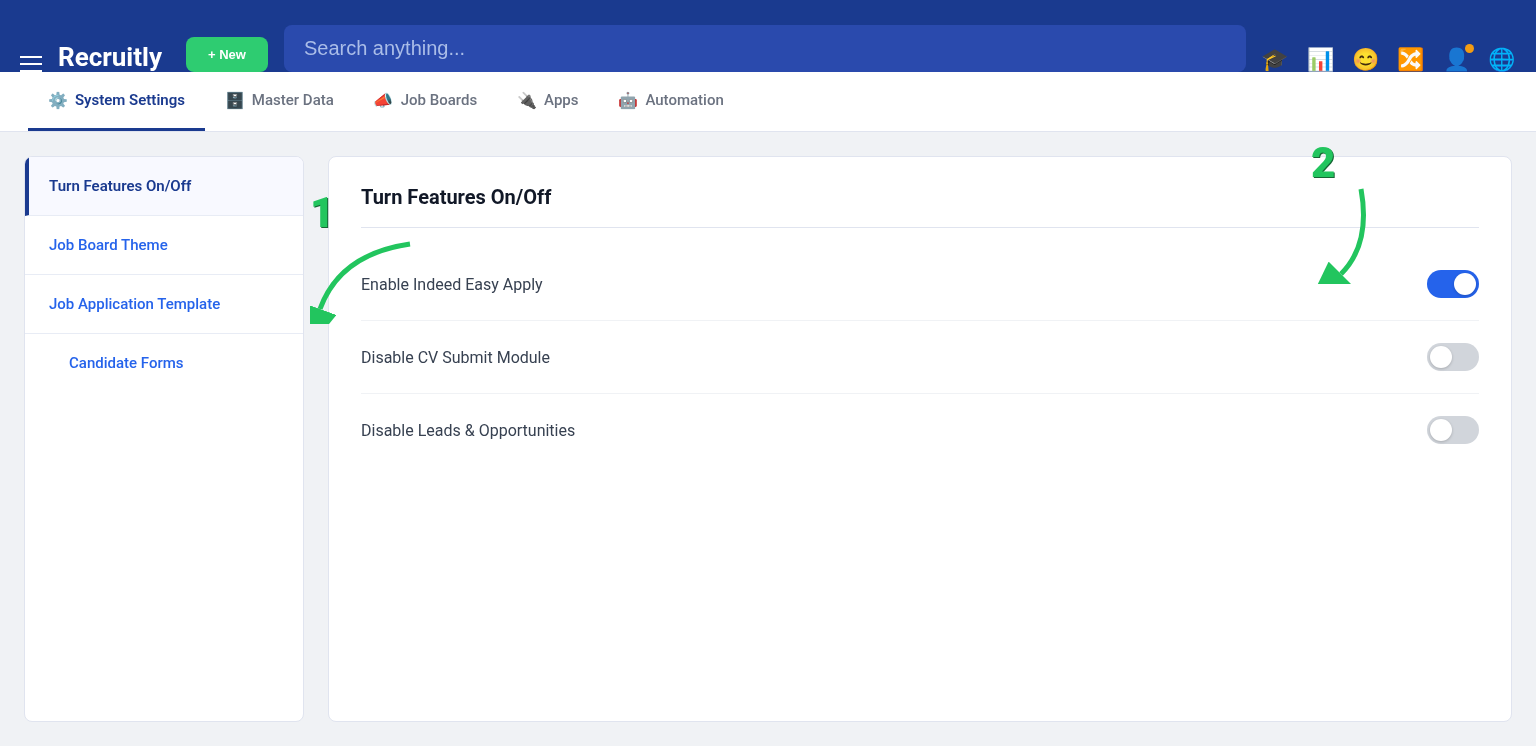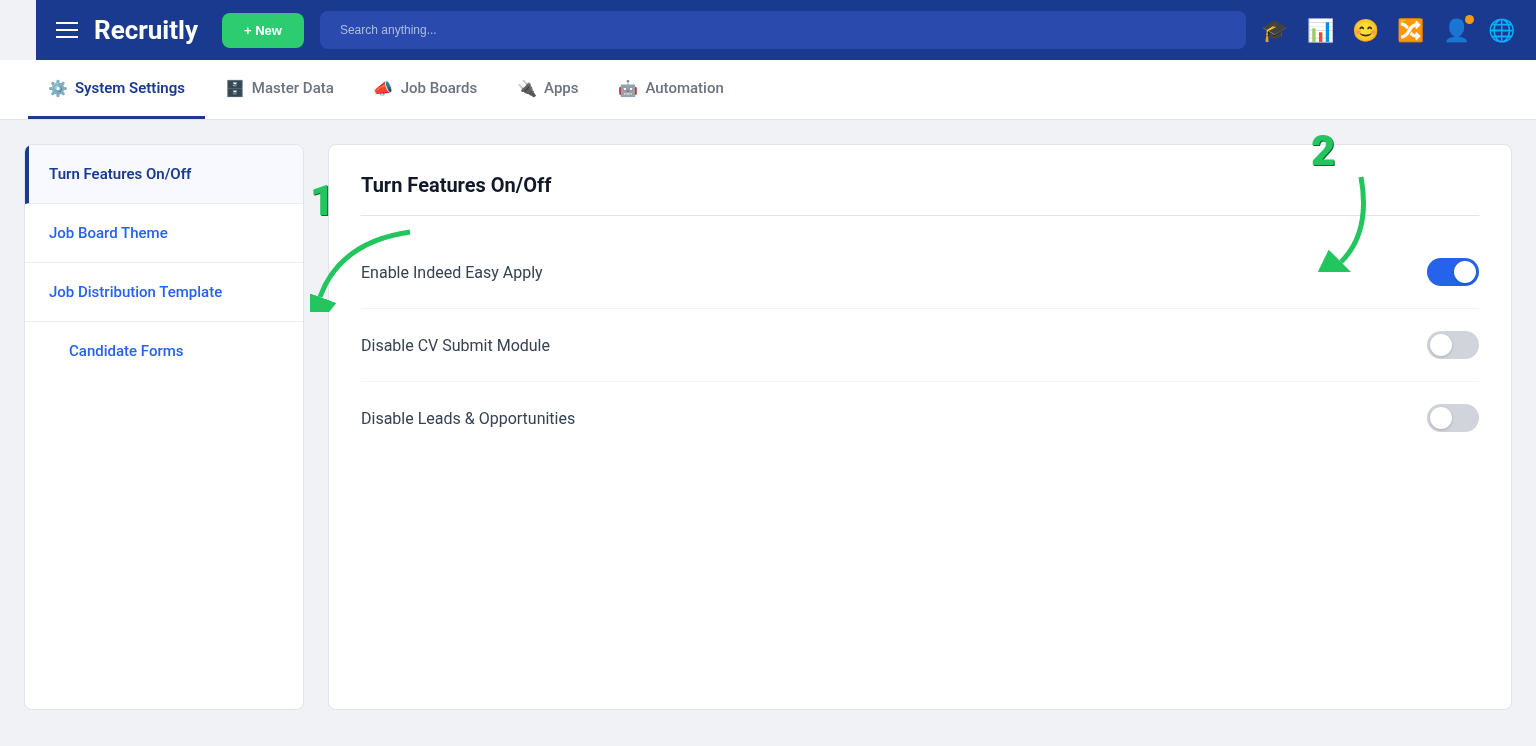--- a/index.html
+++ b/index.html
@@ -1,26 +1,25 @@
 <!DOCTYPE html>
 <html><head>
   <meta charset="utf-8">
   <style>
     * { box-sizing: border-box; margin: 0; padding: 0; }
     body { font-family: -apple-system, BlinkMacSystemFont, 'Segoe UI', Roboto, sans-serif; background: #f0f2f5; }
 
     
     .top-nav {
       background: #1a3a8f;
-      height: 60px;
-      display: flex;
-      align-items: center;
+      height: 72px;
+      display: flex;
+      align-items: flex-end;
       padding: 0 20px;
       gap: 16px;
-      margin-left: 36px;
     }
     .hamburger {
       color: white;
       font-size: 22px;
       cursor: pointer;
       display: flex;
       flex-direction: column;
       gap: 5px;
     }
     .hamburger span {
@@ -50,21 +49,21 @@
       gap: 6px;
       white-space: nowrap;
     }
     .search-bar {
       flex: 1;
       background: #2a4aad;
       border: none;
       border-radius: 8px;
       padding: 12px 20px;
       color: #84cc16;
-      font-size: 12px;
+      font-size: 20px;
       outline: none;
     }
     .search-bar::placeholder { color: #aabde8; }
     .nav-icons {
       display: flex;
       gap: 18px;
       align-items: center;
     }
     .nav-icon {
       color: white;
@@ -298,21 +297,21 @@
   </div>
 
   <div class="sidebar">
     <div class="sidebar-item active">
       <span>Turn Features On/Off</span>
     </div>
     <div class="sidebar-item">
       <span>Job Board Theme</span>
     </div>
     <div class="sidebar-item">
-      <span>Job Distribution Template</span>
+      <span>Job Application Template</span>
     </div>
     <div class="sidebar-item">
       <span>Candidate Forms</span>
     </div>
   </div>
 
   <div class="content-panel" style="position:relative;">
 
     <div class="arrow-2">
       <div class="arrow-label">2</div>

